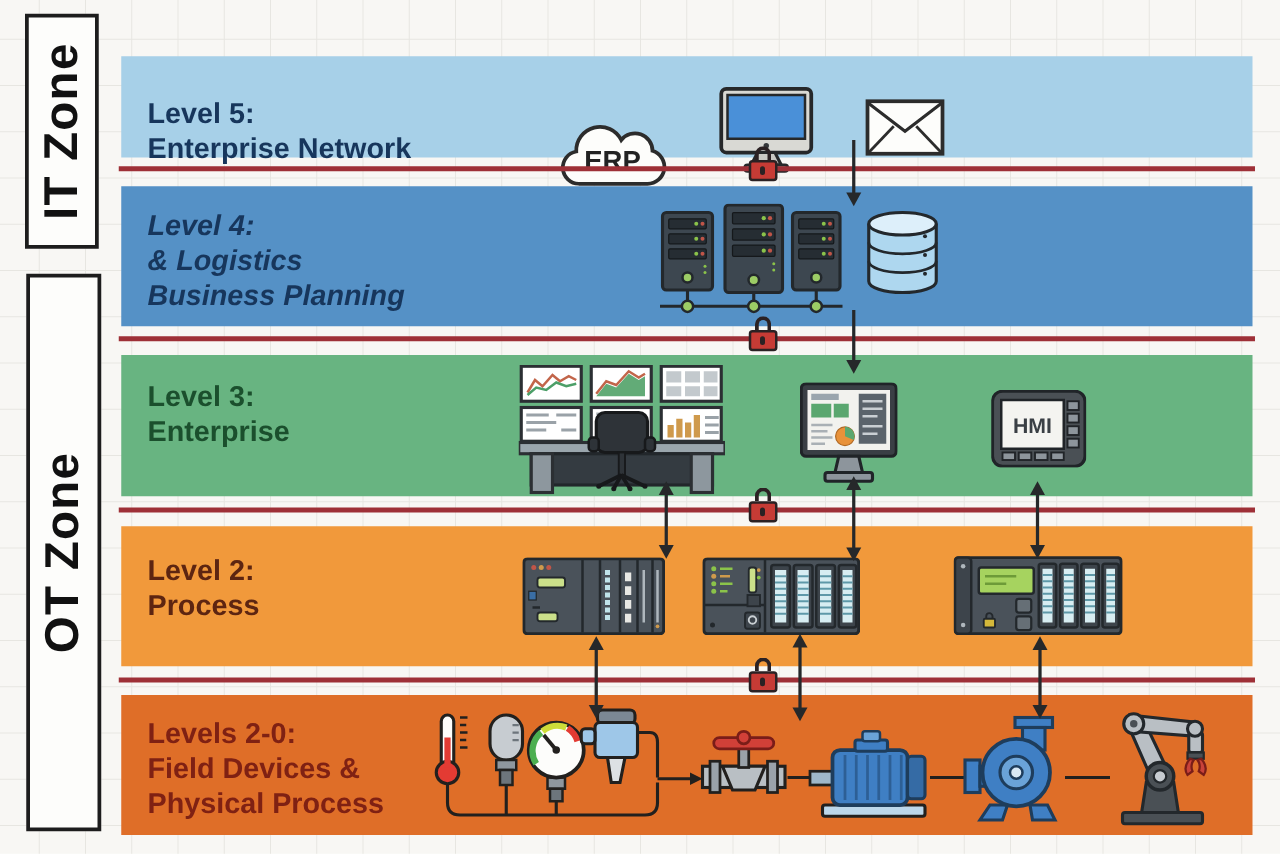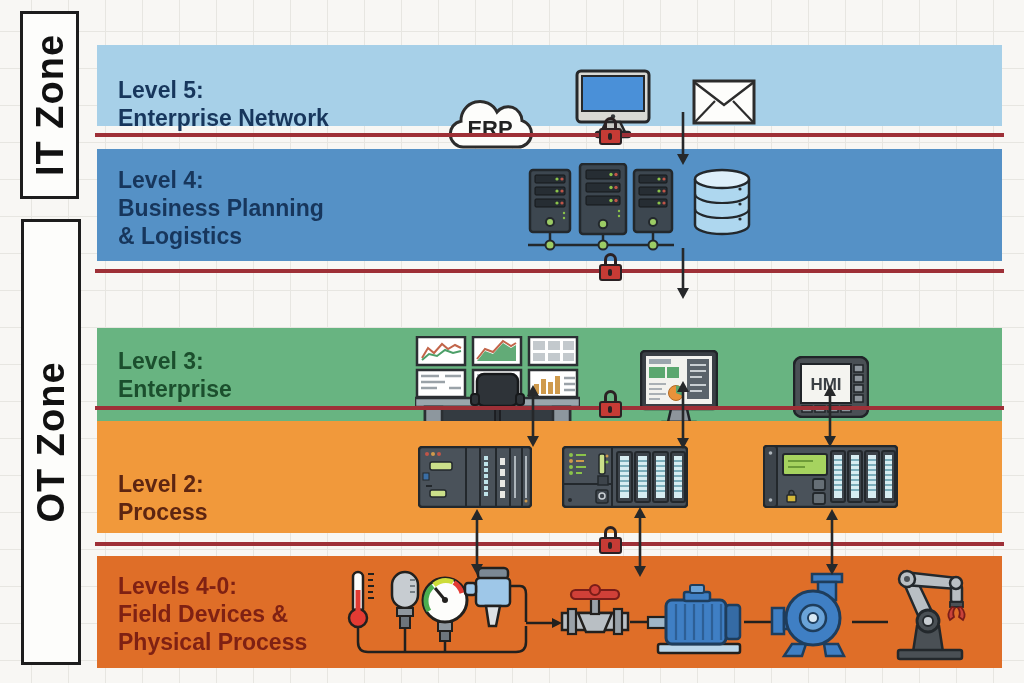--- a/index.html
+++ b/index.html
@@ -10,28 +10,28 @@
     background-image:linear-gradient(#e7e6e1 1px,transparent 1px),
                      linear-gradient(90deg,#e7e6e1 1px,transparent 1px);
     background-size:37px 37px;background-position:-6px -6px;
   }
   .zone-box{position:absolute;background:#fdfdfb;border:3px solid #1d1d1d;box-sizing:border-box;}
   .zone-label{position:absolute;left:50%;top:50%;transform:translate(-50%,-50%) rotate(-90deg);
     white-space:nowrap;font-size:38px;font-weight:600;color:#111;letter-spacing:1px;}
   .band{position:absolute;left:97px;width:905px;}
   .band-l5{top:13px;height:81px;background:#a7d0e8;margin-top:32px;}
   .band-l4{top:149px;height:112px;background:#5591c6;}
-  .band-l3{top:284px;height:113px;background:#68b481;margin-top:44px;}
+  .band-l3{top:284px;height:113px;background:#68b481;}
   .band-l2{top:421px;height:112px;background:#f1993b;}
   .band-l1{top:556px;height:112px;background:#df6e28;}
   .band-title{position:absolute;left:21px;font-size:23px;font-weight:600;line-height:28px;}
   .band-l5 .band-title{top:31px;color:#17365c;}
-  .band-l4 .band-title{top:17px;color:#17365c;}
+  .band-l4 .band-title{top:17px;color:#17365c;font-style:italic;}
   .band-l3 .band-title{top:19px;color:#1b4f2d;}
-  .band-l2 .band-title{top:21px;color:#5d2511;margin-top:28px;}
+  .band-l2 .band-title{top:21px;color:#5d2511;}
   .band-l1 .band-title{top:16px;color:#7f2113;}
   .sep{position:absolute;left:95px;width:909px;height:4px;background:#9e3037;}
   .icon{position:absolute;}
   .lock{position:absolute;width:24px;z-index:6;}
   .lock .shackle{width:13px;height:11px;border:3.5px solid #2b2123;border-bottom:none;
     border-radius:7px 7px 0 0;margin:0 auto;box-sizing:border-box;}
   .lock .lockbody{width:23px;height:17px;background:#c63b35;border:2px solid #2b2123;
     border-radius:3px;position:relative;box-sizing:border-box;margin:0 auto;}
   .lock .keyhole{position:absolute;left:50%;top:3px;transform:translateX(-50%);
     width:4px;height:7px;background:#2b2123;border-radius:2px;}
@@ -69,22 +69,22 @@
       <rect x="2" y="2" width="60" height="42" fill="#fdfdfb" stroke="#2c2c2c" stroke-width="3"></rect>
       <polyline points="2,3 32,26 62,3" fill="none" stroke="#2c2c2c" stroke-width="2.5"></polyline>
       <line x1="3" y1="43" x2="23" y2="22" stroke="#2c2c2c" stroke-width="2.2"></line>
       <line x1="61" y1="43" x2="41" y2="22" stroke="#2c2c2c" stroke-width="2.2"></line>
     </svg>
   </div>
 
   <div class="band band-l4">
     <div class="band-title">
       <div>Level 4:</div>
+      <div>&amp; Logistics</div>
       <div>Business Planning</div>
-      <div>&amp; Logistics</div>
     </div>
     <svg class="icon" style="left:425px;top:14px;" width="240" height="92" viewBox="0 0 240 92">
       <line x1="28" y1="68" x2="28" y2="82" stroke="#23282c" stroke-width="2.5"></line>
       <line x1="81" y1="71" x2="81" y2="82" stroke="#23282c" stroke-width="2.5"></line>
       <line x1="131" y1="68" x2="131" y2="82" stroke="#23282c" stroke-width="2.5"></line>
       <line x1="6" y1="82" x2="152" y2="82" stroke="#23282c" stroke-width="2.5"></line>
       <g>
         <rect x="8" y="7" width="40" height="62" rx="3" fill="#3d4750" stroke="#23282c" stroke-width="2.5"></rect>
         <rect x="13" y="12" width="30" height="8" rx="1" fill="#262d33" stroke="#15181b"></rect>
         <rect x="13" y="24" width="30" height="8" rx="1" fill="#262d33" stroke="#15181b"></rect>
@@ -435,21 +435,21 @@
             <line x1="122" y1="35" x2="129" y2="35"></line>
             <line x1="122" y1="40" x2="129" y2="40"></line>
             <line x1="122" y1="45" x2="129" y2="45"></line>
           </g>
       </g>
     </svg>
   </div>
 
   <div class="band band-l1">
     <div class="band-title">
-      <div>Levels 4-0:</div>
+      <div>Levels 2-0:</div>
       <div>Field Devices &amp;</div>
       <div>Physical Process</div>
     </div>
     <svg class="icon" style="left:243px;top:10px;" width="660" height="100" viewBox="0 0 660 100">
 
       <g fill="none" stroke="#22201e" stroke-width="2.5">
         <path d="M18 60 V76 Q18 86 28 86 H176 Q186 86 186 76 V60"></path>
         <line x1="65" y1="62" x2="65" y2="86"></line>
         <line x1="105" y1="74" x2="105" y2="86"></line>
         <path d="M170 20 H180 Q186 20 186 28 V56"></path>

